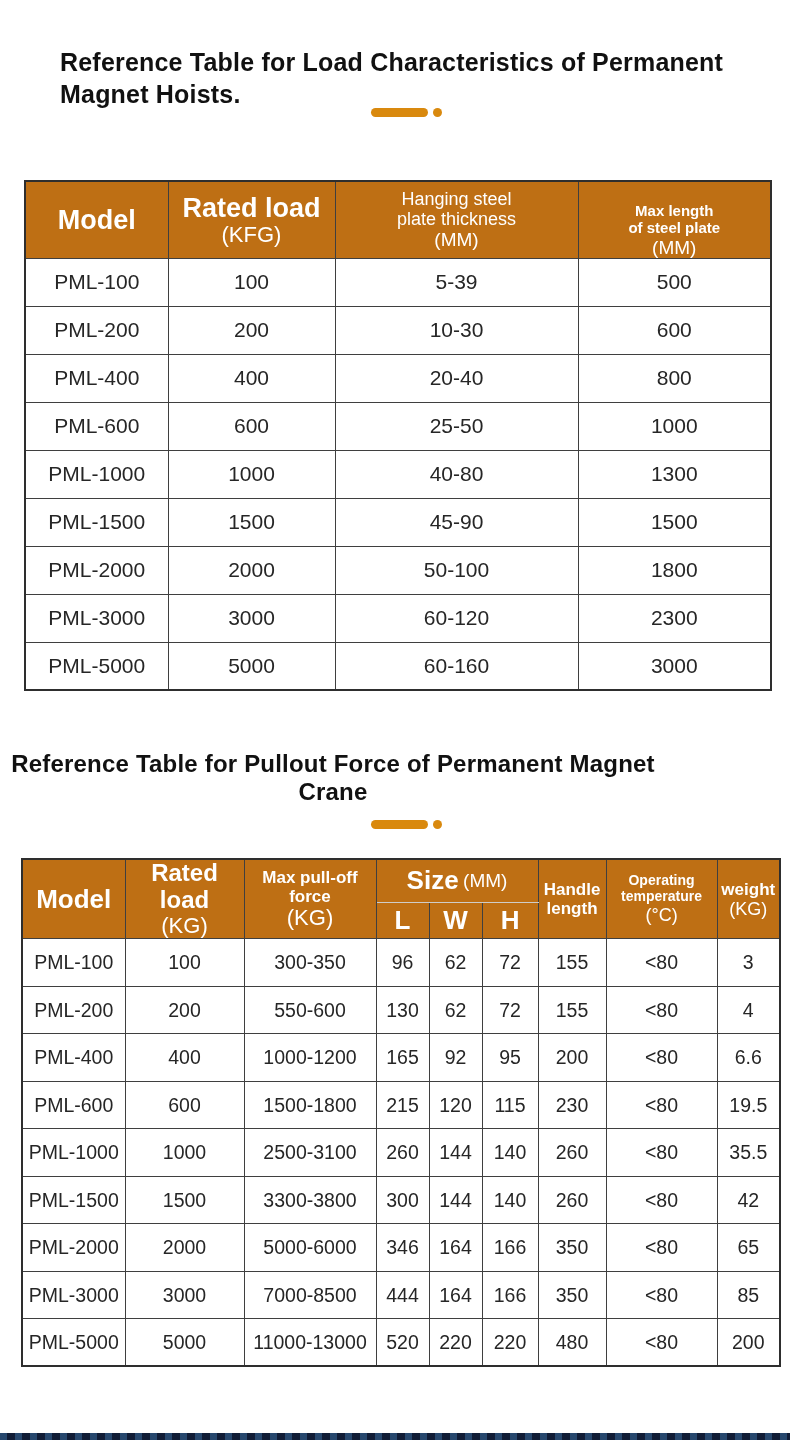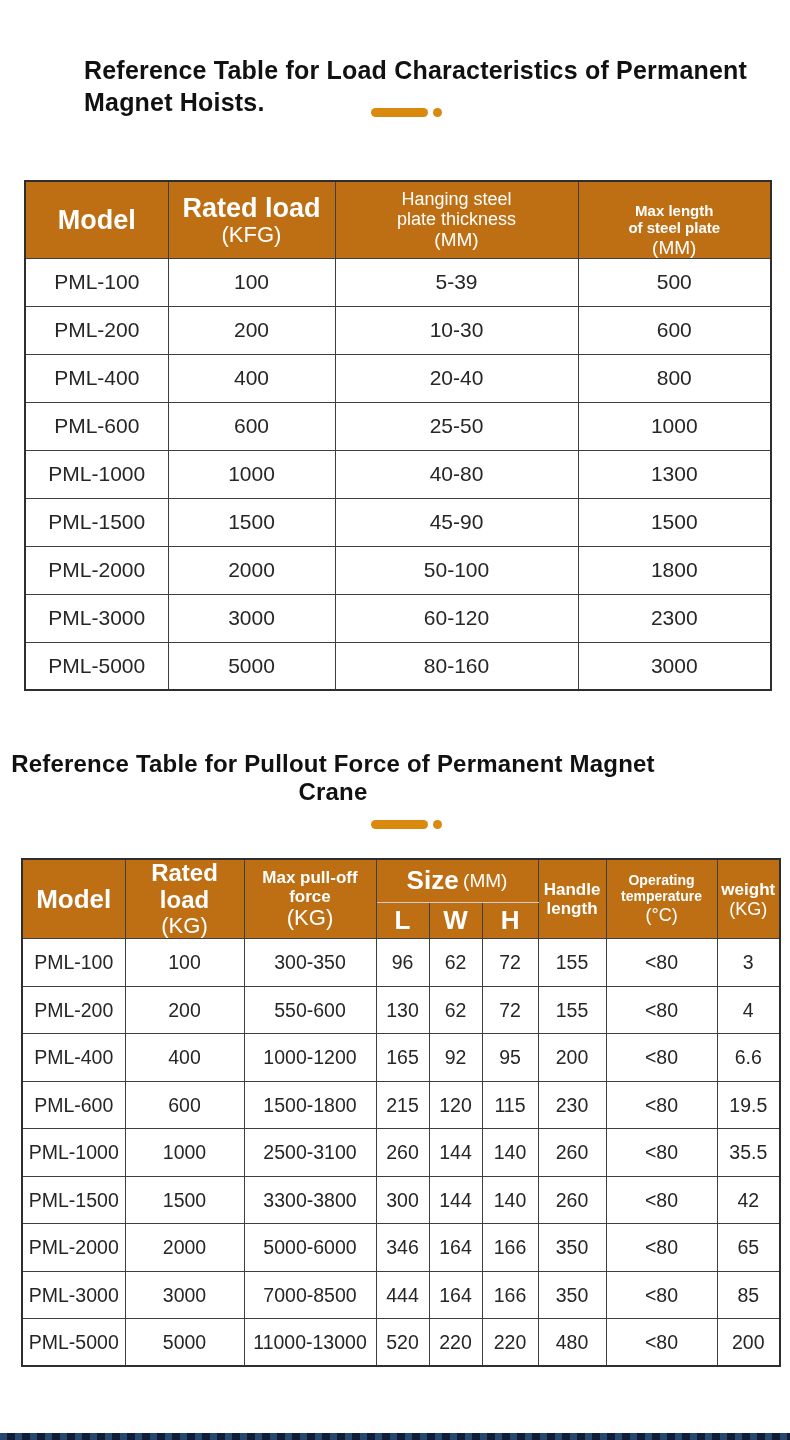--- a/index.html
+++ b/index.html
@@ -5,23 +5,23 @@
   html,body { margin:0; padding:0; }
   body {
     width:790px; height:1440px; position:relative;
     background:#ffffff; overflow:hidden;
     font-family:"Liberation Sans", sans-serif;
   }
   .pre { white-space:pre-line; }
 
   
   .title1 {
-    position:absolute; left:84px; top:46px; width:700px;
+    position:absolute; left:60px; top:46px; width:700px;
     font-size:25px; font-weight:700; color:#111; line-height:32px;
-    letter-spacing:0.2px; white-space:pre-line;margin-top:8px;
+    letter-spacing:0.2px; white-space:pre-line;
   }
   .title2 {
     position:absolute; left:0; top:750px; width:666px;
     font-size:24px; font-weight:700; color:#111; text-align:center;
     letter-spacing:0.2px;
   }
 
   
   .divider {
     position:absolute; left:0; width:790px; display:flex;
@@ -160,21 +160,21 @@
       </tr>
       <tr>
         <td>PML-3000</td>
         <td>3000</td>
         <td>60-120</td>
         <td>2300</td>
       </tr>
       <tr>
         <td>PML-5000</td>
         <td>5000</td>
-        <td>80-160</td>
+        <td>60-160</td>
         <td>3000</td>
       </tr>
     </tbody>
 </table>
 
 <div class="title2">Reference Table for Pullout Force of Permanent Magnet Crane</div>
 
 <div class="divider d2">
   <span class="dash"></span>
   <span class="dot"></span>

